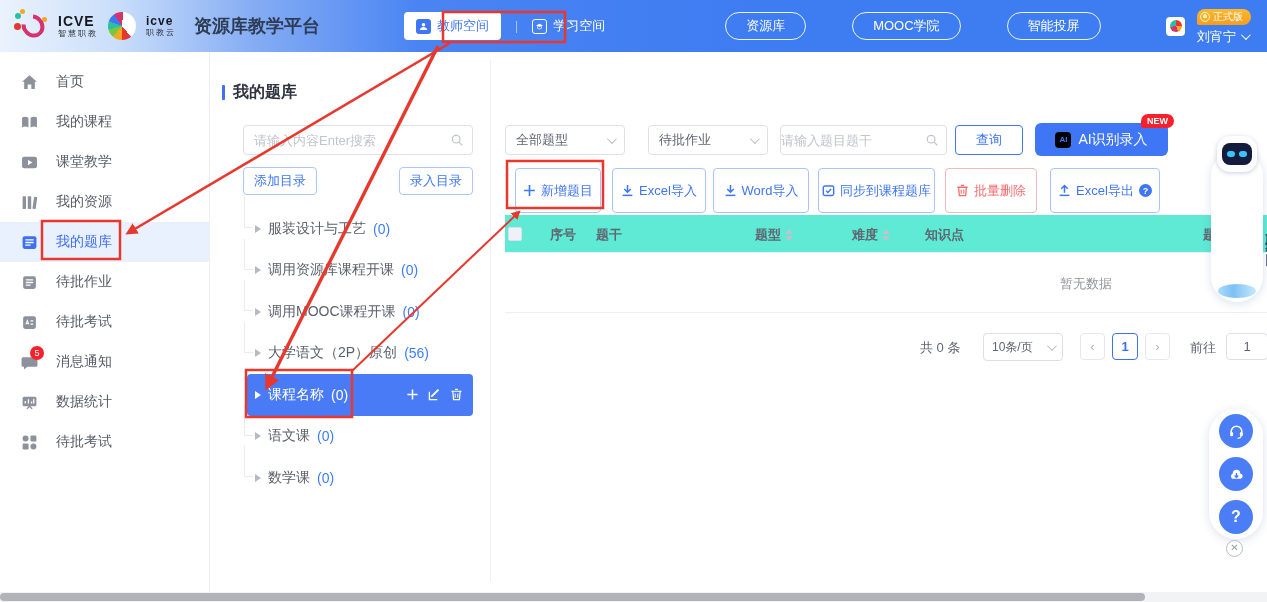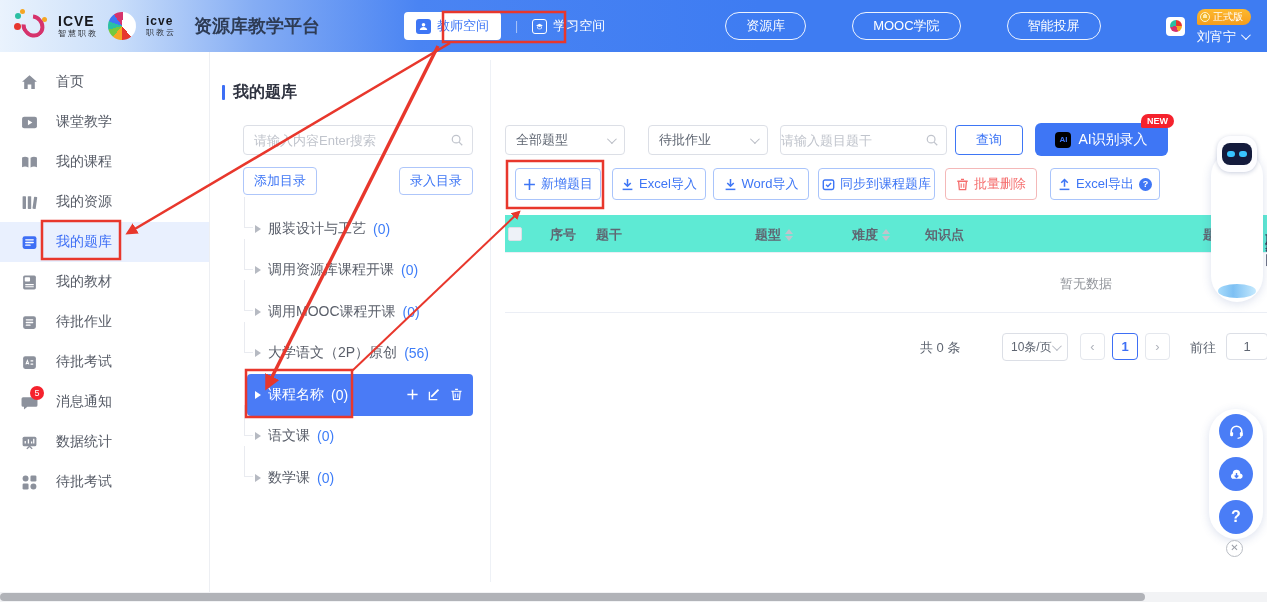--- a/index.html
+++ b/index.html
@@ -89,38 +89,38 @@
   .stem-box { position:absolute; left:275px; top:0; width:167px; height:30px; }
   .stem-box input { width:100%; height:100%; border:1px solid #dcdfe6; border-radius:4px; padding:0 26px 0 0; font-size:13px; outline:none; font-family:inherit; }
   .stem-box input::placeholder { color:#c0c4cc; }
   .stem-box .search-glyph { right:8px; top:8px; }
   .query-btn { position:absolute; left:450px; top:0; width:68px; height:30px; border:1px solid #3e76f5; color:#3e76f5; background:#fff; border-radius:4px; font-size:13px; display:flex; align-items:center; justify-content:center; cursor:pointer; }
   .ai-btn { position:absolute; left:530px; top:-2px; width:133px; height:33px; background:#3e76f5; border-radius:6px; color:#fff; font-size:14px; display:flex; align-items:center; justify-content:center; gap:7px; cursor:pointer; }
   .ai-chip { width:16px; height:16px; background:#000000; border-radius:4px; color:#3e76f5; font-size:8px; font-weight:bold; display:flex; align-items:center; justify-content:center; }
   .new-badge { position:absolute; right:-6px; top:-9px; background:#f5222d; color:#fff; font-size:9px; font-weight:bold; padding:2px 6px; border-radius:8px 8px 8px 2px; }
 
   .toolbar { position:absolute; left:0; top:116px; height:32px; width:762px; }
-  .tbtn { position:absolute; top:0; height:32px; border:1px solid #a9c4fb; background:#fff; color:#3e76f5; border-radius:4px; font-size:13px; display:flex; align-items:center; justify-content:center; gap:5px; cursor:pointer; }
+  .tbtn { position:absolute; top:0; height:45px; border:1px solid #a9c4fb; background:#fff; color:#3e76f5; border-radius:4px; font-size:13px; display:flex; align-items:center; justify-content:center; gap:5px; cursor:pointer; }
   .tbtn svg { width:13px; height:13px; }
   .tbtn.danger { border-color:#f4b8b8; color:#f56c6c; }
   .help-dot { width:13px; height:13px; border-radius:50%; background:#3e76f5; color:#fff; font-size:9px; font-weight:bold; display:flex; align-items:center; justify-content:center; }
 
   .thead { position:absolute; left:0; top:163px; width:762px; height:38px; background:#5eead4; border-bottom:1px solid #ebeef5; font-size:13px; color:#5f6672; font-weight:bold; }
   .th { position:absolute; top:11px; white-space:nowrap; display:flex; align-items:center; gap:4px; }
   .cbx { position:absolute; left:3px; top:12px; width:14px; height:14px; border:1px solid #dcdfe6; background:#eef2f8; border-radius:2px; cursor:pointer; }
   .sorter { display:inline-flex; flex-direction:column; gap:2px; }
   .sorter i { width:0; height:0; border-left:4px solid transparent; border-right:4px solid transparent; }
   .sorter .up { border-bottom:5px solid #c0c4cc; }
   .sorter .dn { border-top:5px solid #c0c4cc; }
   .empty-row { position:absolute; left:0; top:201px; width:762px; height:60px; background:#fff; border-bottom:1px solid #ebeef5; }
   .empty-text { position:absolute; left:555px; top:22px; font-size:13px; color:#909399; }
 
   .pager { position:absolute; left:0; top:281px; width:762px; height:28px; font-size:13px; color:#5f6672; }
   .pg-total { position:absolute; left:415px; top:6px; }
-  .pg-size { position:absolute; left:478px; top:0; width:66px; height:27px; border:1px solid #dcdfe6; border-radius:4px; display:flex; align-items:center; justify-content:space-between; padding:13px 8px; font-size:12px; color:#5f6672; cursor:pointer;margin-left:19px; }
+  .pg-size { position:absolute; left:478px; top:0; width:80px; height:27px; border:1px solid #dcdfe6; border-radius:4px; display:flex; align-items:center; justify-content:space-between; padding:13px 8px; font-size:12px; color:#5f6672; cursor:pointer; }
   .pg-nav { position:absolute; top:0; width:25px; height:27px; border:1px solid #e4e7ed; border-radius:4px; background:#fff; color:#aeb2bb; display:flex; align-items:center; justify-content:center; font-size:13px; cursor:pointer; }
   .pg-prev { left:575px; } .pg-next { left:640px; }
   .pg-cur { position:absolute; left:607px; top:0; width:26px; height:27px; border:1px solid #3e6ff5; border-radius:4px; color:#3e6ff5; font-weight:bold; display:flex; align-items:center; justify-content:center; cursor:pointer; background:#fff; }
   .pg-goto-label { position:absolute; left:685px; top:6px; }
   .pg-goto { position:absolute; left:721px; top:0; width:42px; height:27px; border:1px solid #dcdfe6; border-radius:4px; text-align:center; font-size:13px; color:#5f6672; outline:none; font-family:inherit; }
 
   
   .assistant { position:absolute; left:1211px; top:150px; width:52px; height:152px; background:#fff; border-radius:26px; box-shadow:0 2px 10px rgba(60,90,160,.18); z-index:20; cursor:pointer; }
   .robot-head { position:absolute; left:6px; top:-14px; width:40px; height:36px; background:#fdfdff; border-radius:13px; box-shadow:0 1px 4px rgba(40,60,120,.25); display:flex; align-items:center; justify-content:center; }
   .robot-face { width:30px; height:22px; background:#141b3c; border-radius:8px; display:flex; align-items:center; justify-content:center; gap:4px; }
@@ -212,54 +212,46 @@
   </div>
 
   <div class="sidebar">
     <div class="side-item">
       <svg viewBox="0 0 16 16" fill="currentColor">
           <path d="M8 1.2 15 7.4h-2v6.6H9.7V9.8H6.3V14H3V7.4H1z"></path>
         </svg>
       <span>首页</span>
     </div>
     <div class="side-item">
+      <svg viewBox="0 0 16 16" fill="currentColor">
+          <path d="M1 3.2c2-.9 4-.9 6 .3v9.3c-2-1.2-4-1.2-6-.3zM9 3.5c2-1.2 4-1.2 6-.3v9.3c-2-.9-4-.9-6 .3z"></path>
+        </svg>
+      <span>我的课程</span>
+    </div>
+    <div class="side-item">
       <svg viewBox="0 0 16 16">
           <rect x="1" y="2.5" width="14" height="11" rx="2" fill="currentColor"></rect>
           <path d="M6.5 5.5v5l4.2-2.5z" fill="#fff"></path>
         </svg>
       <span>课堂教学</span>
-    </div>
-    <div class="side-item">
-      <svg viewBox="0 0 16 16" fill="currentColor">
-          <path d="M1 3.2c2-.9 4-.9 6 .3v9.3c-2-1.2-4-1.2-6-.3zM9 3.5c2-1.2 4-1.2 6-.3v9.3c-2-.9-4-.9-6 .3z"></path>
-        </svg>
-      <span>我的课程</span>
     </div>
     <div class="side-item">
       <svg viewBox="0 0 16 16" fill="currentColor">
           <rect x="1.5" y="2" width="3.2" height="12" rx=".6"></rect>
           <rect x="6.4" y="2" width="3.2" height="12" rx=".6"></rect>
           <rect x="11.6" y="2.6" width="3" height="11.4" rx=".6" transform="rotate(8 13 8)"></rect>
         </svg>
       <span>我的资源</span>
     </div>
     <div class="side-item active">
       <svg viewBox="0 0 16 16">
           <rect x="1.5" y="2" width="13" height="12" rx="2" fill="currentColor"></rect>
           <path d="M4.5 5.5h7M4.5 8h7M4.5 10.5h4" stroke="#fff" stroke-width="1.3" stroke-linecap="round"></path>
         </svg>
       <span>我的题库</span>
-    </div>
-    <div class="side-item">
-      <svg viewBox="0 0 16 16">
-          <rect x="2" y="1.5" width="12" height="13" rx="1.5" fill="currentColor"></rect>
-          <rect x="3.5" y="3" width="5" height="4" rx=".8" fill="#fff"></rect>
-          <path d="M4 10h8M4 12h8" stroke="#fff" stroke-width="1.1"></path>
-        </svg>
-      <span>我的教材</span>
     </div>
     <div class="side-item">
       <svg viewBox="0 0 16 16">
           <rect x="2" y="2" width="12" height="12" rx="2" fill="currentColor"></rect>
           <path d="M5 5.5h6M5 8h6M5 10.5h3.5" stroke="#fff" stroke-width="1.2" stroke-linecap="round"></path>
         </svg>
       <span>待批作业</span>
     </div>
     <div class="side-item">
       <svg viewBox="0 0 16 16">

